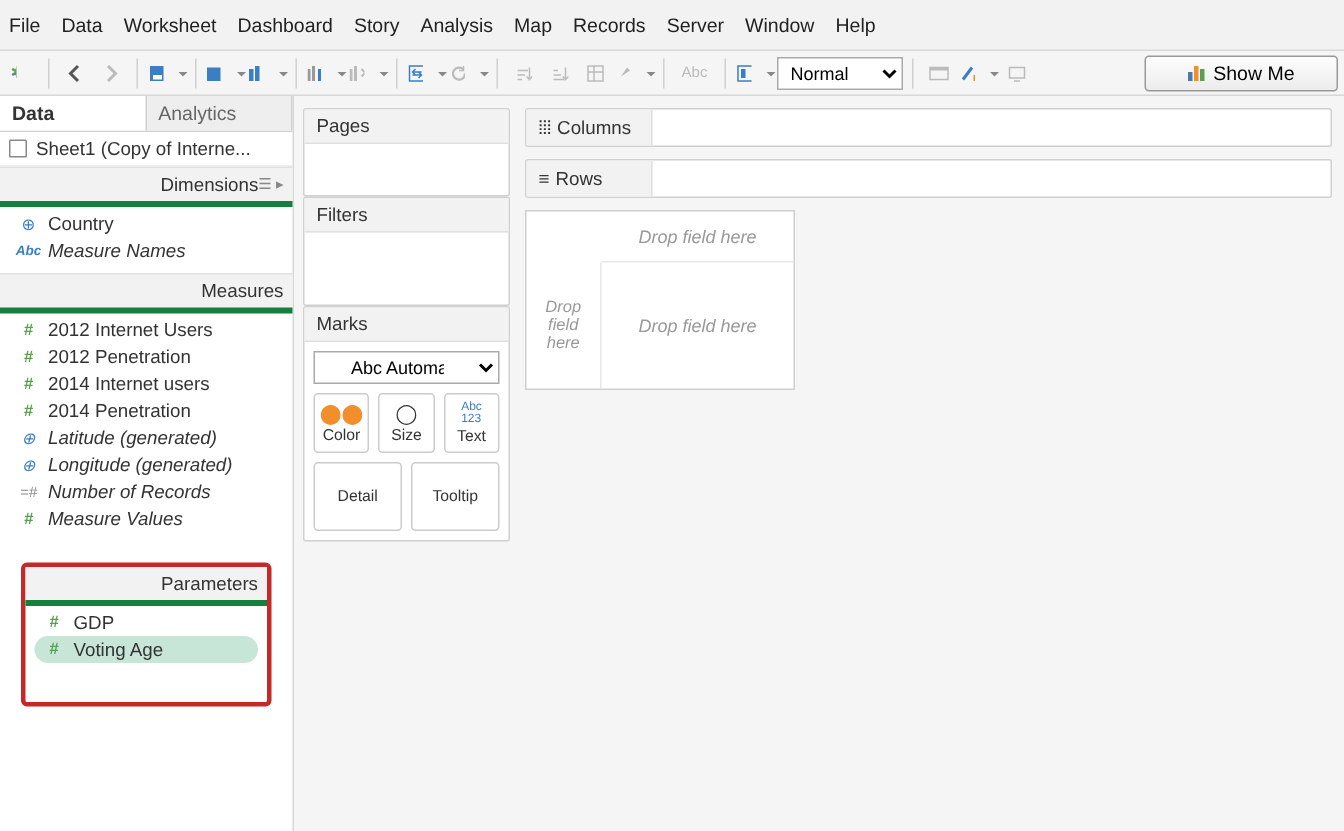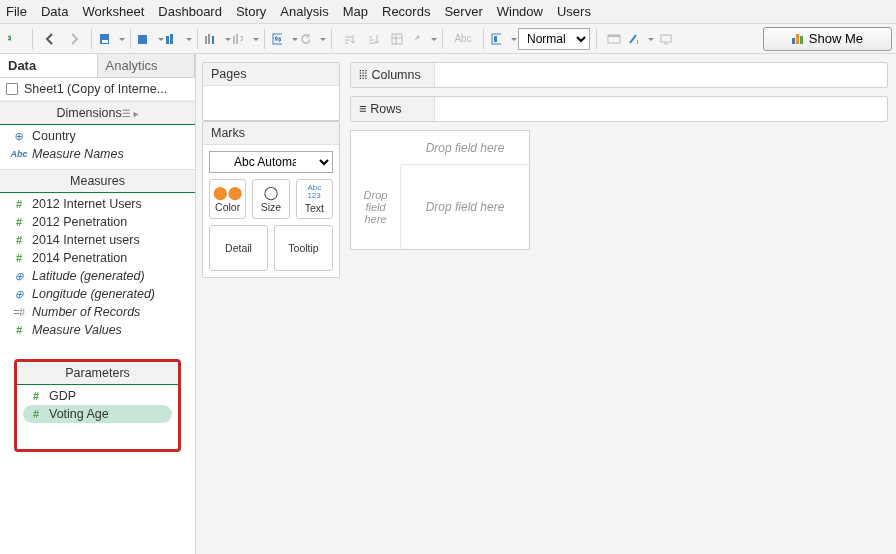--- a/index.html
+++ b/index.html
@@ -1,47 +1,47 @@
 <!DOCTYPE html>
 <html><head>
 <meta charset="utf-8">
 <style>
   * { box-sizing: border-box; margin: 0; padding: 0; font-family: Arial, Helvetica, sans-serif; }
   body { background: #f5f5f5; font-size: 12px; color: #333; width: 896px; height: 554px; overflow: hidden; }
 
   
-  .menubar { height: 24px; background: #f2f2f2; display: flex; align-items: center; padding: 0 6px; border-bottom: 1px solid #d8d8d8; gap: 14px; }
+  .menubar { height: 34px; background: #f2f2f2; display: flex; align-items: center; padding: 0 6px; border-bottom: 1px solid #d8d8d8; gap: 14px; }
   .menubar span { cursor: default; font-size: 13px; color: #222; }
 
   
   .toolbar { height: 30px; background: #f5f5f5; display: flex; align-items: center; padding: 0 4px; border-bottom: 1px solid #d8d8d8; gap: 2px; }
   .tool-btn { width: 22px; height: 22px; display: inline-flex; align-items: center; justify-content: center; border: 1px solid transparent; border-radius: 2px; position: relative; }
   .tool-btn.dd::after { content: ""; position: absolute; right: -6px; top: 9px; border: 3px solid transparent; border-top-color: #888; }
   .tool-group-dd { padding-right: 10px; margin-right: 4px; }
   .tool-sep { width: 1px; height: 20px; background: #d0d0d0; margin: 0 4px; }
-  .fit-select { height: 22px; font-size: 12px; border: 1px solid #aaa; background: #fff; padding: 0 4px; width: 72px; }
+  .fit-select { height: 22px; font-size: 12px; border: 1px solid #aaa; background: #fff; padding: 0 4px; width: 84px; }
   .showme-btn { margin-left: auto; height: 24px; padding: 0 28px; border: 1px solid #999; border-radius: 3px; background: linear-gradient(#fdfdfd,#ececec); display: inline-flex; align-items: center; gap: 6px; font-size: 13px; }
   .bars-icon { display: inline-flex; align-items: flex-end; gap: 1px; }
   .bars-icon i { width: 3px; display: inline-block; }
   .bars-icon i:nth-child(1){ height: 6px; background:#4e79a7;}
   .bars-icon i:nth-child(2){ height: 10px; background:#f28e2b;}
   .bars-icon i:nth-child(3){ height: 8px; background:#59a14f;}
 
   
   .workspace { display: flex; height: calc(100% - 52px); }
 
   
   .sidebar { width: 196px; background: #fff; border-right: 1px solid #d8d8d8; display: flex; flex-direction: column; }
   .side-tabs { display: flex; height: 24px; border-bottom: 1px solid #d0d0d0; }
   .side-tab { flex: 1; display: flex; align-items: center; padding: 0 8px; font-weight: bold; font-size: 13px; background: #eee; border-right: 1px solid #d0d0d0; }
   .side-tab.active { background: #fff; }
   .side-tab.inactive { color: #666; font-weight: normal; }
   .ds-row { display: flex; align-items: center; gap: 6px; padding: 4px 6px; font-size: 12.5px; color: #333; border-bottom: 1px solid #eee; }
   .ds-icon { width: 12px; height: 12px; border: 1px solid #888; border-radius: 1px; }
-  .side-section-head { display:flex; align-items:center; justify-content:center; background:#f2f2f2; border-top:1px solid #e0e0e0; border-bottom:1px solid #15803d; padding: 4px 6px; font-size:12.5px; color:#333; }
+  .side-section-head { display:flex; align-items:center; justify-content:flex-end; background:#f2f2f2; border-top:1px solid #e0e0e0; border-bottom:4px solid #15803d; padding: 4px 6px; font-size:12.5px; color:#333; }
   .side-list { padding: 2px 0 6px; }
   .field-row { display: flex; align-items: center; gap: 6px; padding: 2px 6px 2px 12px; font-size: 12.5px; white-space: nowrap; }
   .field-row.italic { font-style: italic; }
   .field-row.selected { background: #c7e6d7; border-radius: 10px; margin: 0 6px; padding: 2px 6px; }
   .pill-icon { width: 14px; display:inline-flex; justify-content:center; font-size:11px; }
   .ico-hash { color: #59a14f; font-weight:bold;}
   .ico-globe { color:#3a7fc4; }
   .ico-abc { color:#3a7fc4; font-size:9px; font-weight:bold; }
   .ico-calc { color:#8a8a8a; font-size:10px; }
 
@@ -81,21 +81,21 @@
   <span>File</span>
   <span>Data</span>
   <span>Worksheet</span>
   <span>Dashboard</span>
   <span>Story</span>
   <span>Analysis</span>
   <span>Map</span>
   <span>Records</span>
   <span>Server</span>
   <span>Window</span>
-  <span>Users</span>
+  <span>Help</span>
 </div>
 
 <div class="toolbar">
   <span class="tool-btn">
       <span class="tableau-logo"></span>
     </span>
   <span class="tool-sep"></span>
   <span class="tool-btn">
       <svg width="12" height="12">
         <path d="M8 1 L3 6 L8 11" stroke="#555" stroke-width="2" fill="none"></path>
@@ -303,20 +303,24 @@
       </div>
     </div>
   </div>
 
   <div class="middle">
     <div class="card">
       <div class="card-head">Pages</div>
       <div class="card-body"></div>
     </div>
     <div class="card">
+      <div class="card-head">Filters</div>
+      <div class="card-body" style="min-height:48px;"></div>
+    </div>
+    <div class="card">
       <div class="card-head">Marks</div>
       <div class="marks-body">
         <select class="mark-select">
           <option>Abc Automatic</option>
         </select>
         <div class="mark-row">
           <div class="mark-btn">
               <span class="mark-ico" style="color:#f28e2b;">⬤⬤</span>
               <span>Color</span>
             </div>

